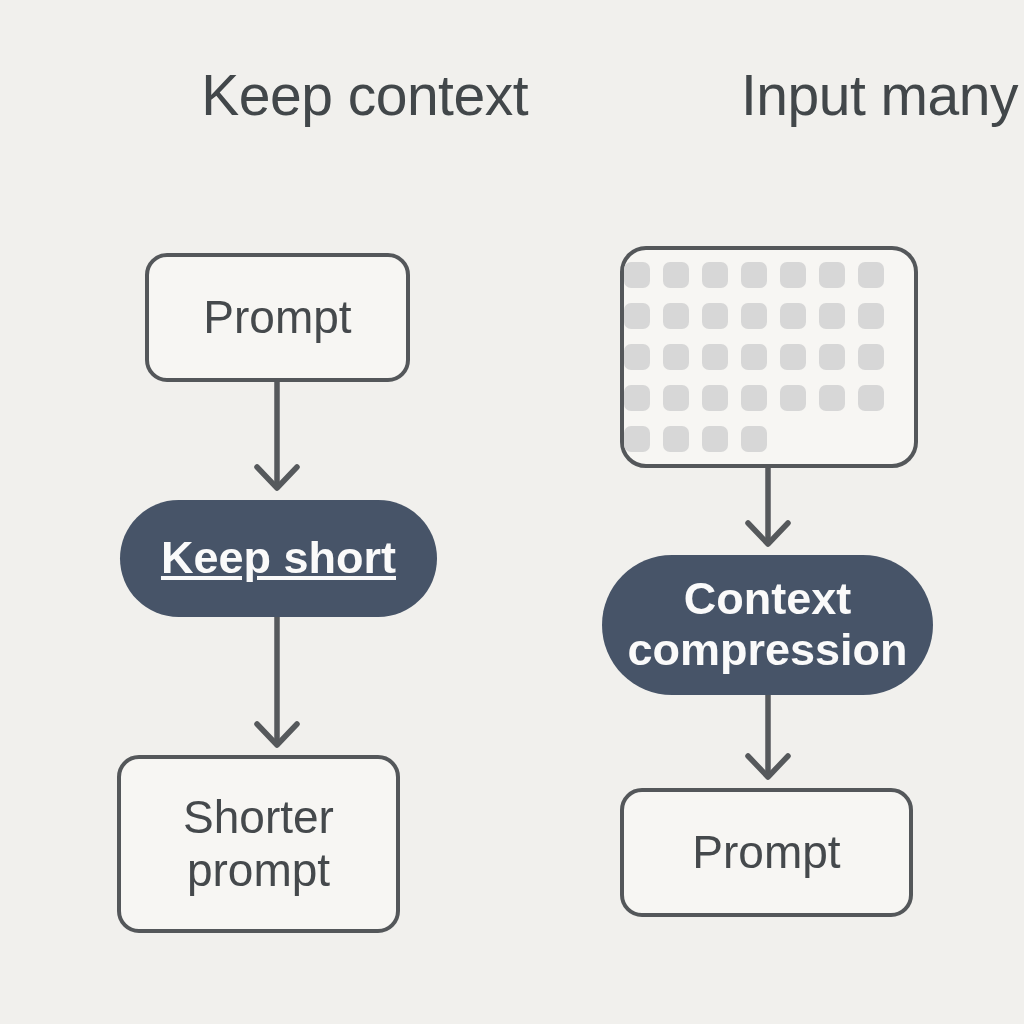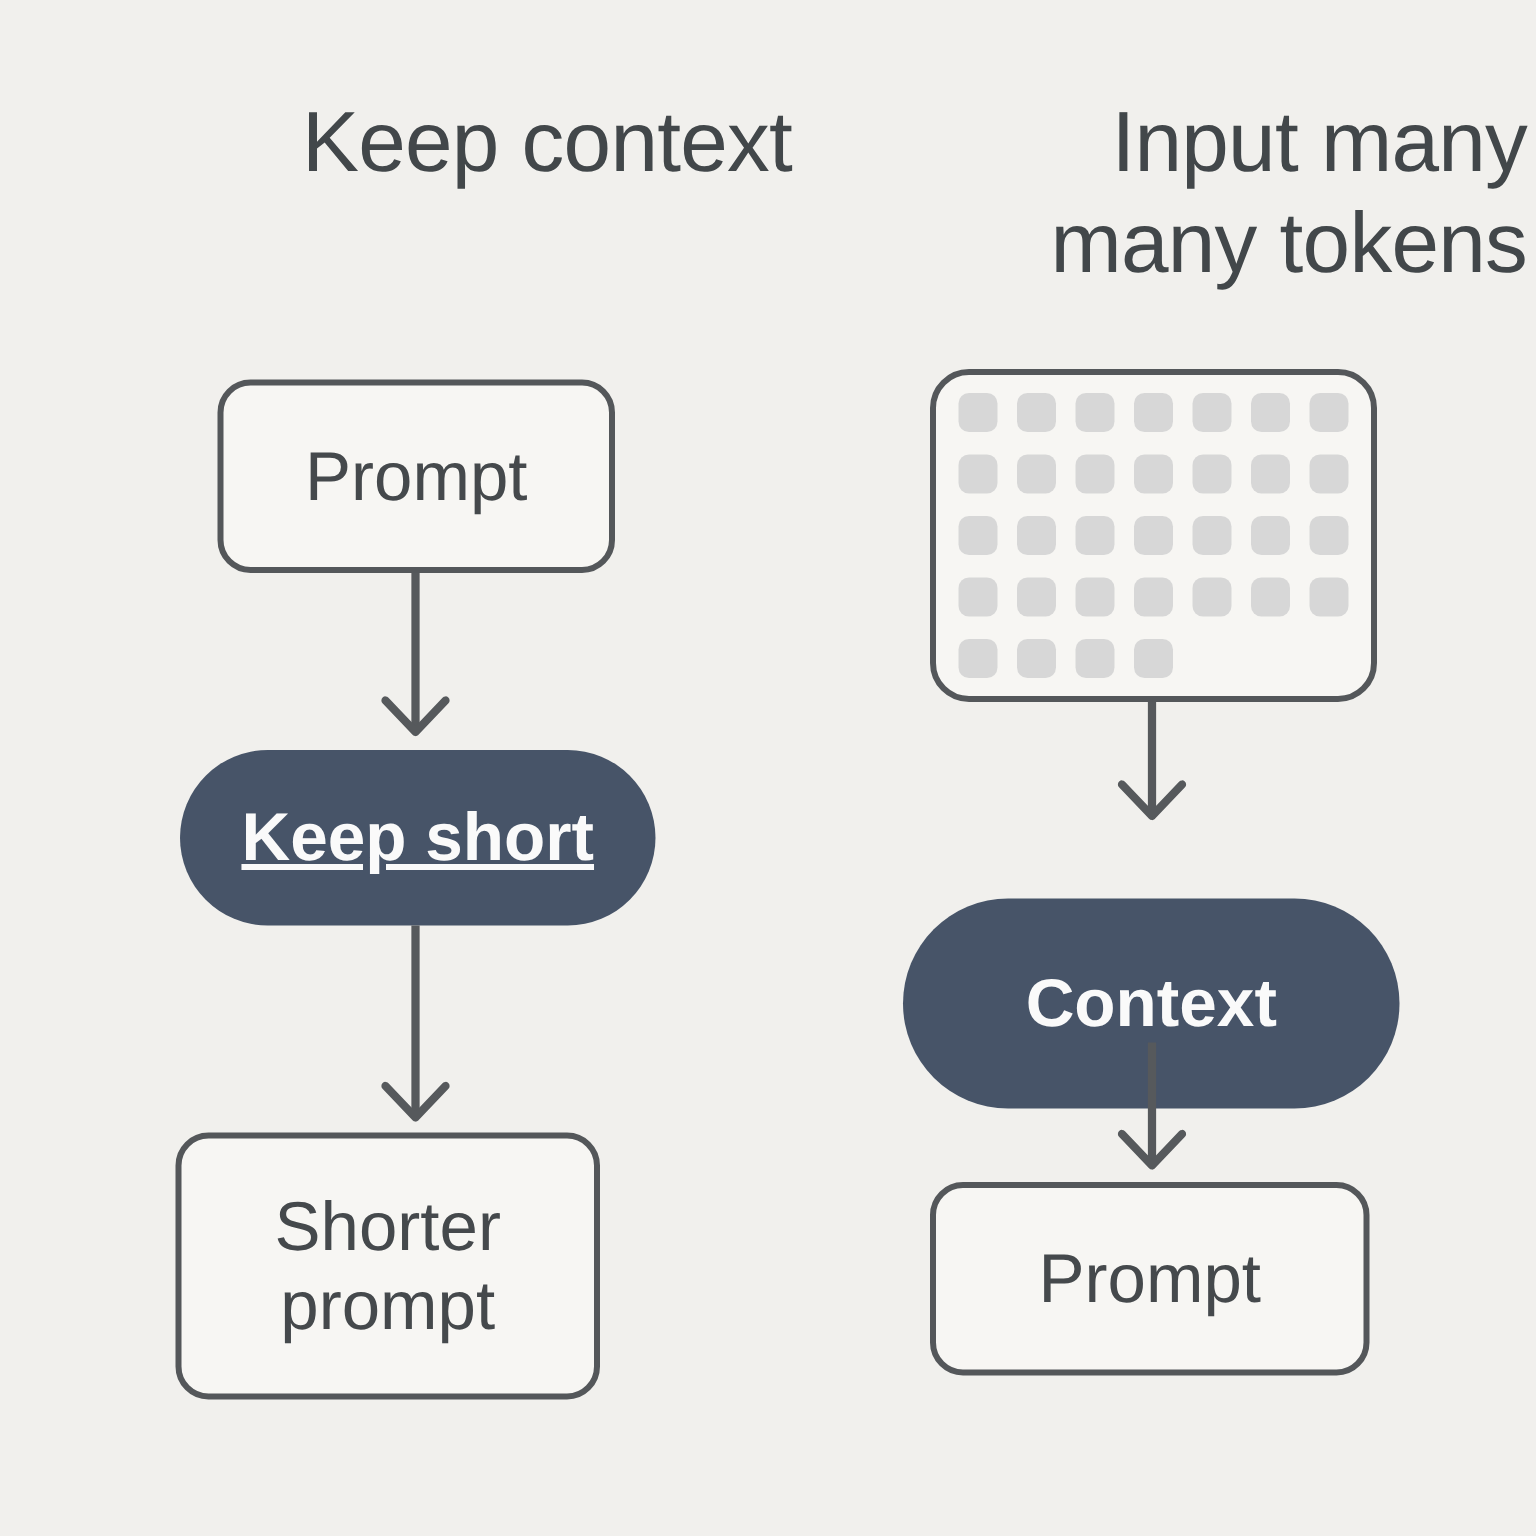--- a/index.html
+++ b/index.html
@@ -32,21 +32,20 @@
     letter-spacing: -0.5px;
     color: var(--title-text);
   }
   .title span { display: block; }
   .left-title  { left: 28px;  top: 62px; width: 500px; }
   .right-title { left: 518px; top: 62px; width: 500px; }
   .node {
     position: absolute;
     display: flex;
     flex-direction: column;
-    align-items: center;
     justify-content: center;
     text-align: center;
   }
   .box {
     background: var(--node-fill);
     border: 4px solid var(--node-border);
     border-radius: 22px;
     color: var(--node-text);
     font-size: 46px;
     line-height: 1.15;
@@ -58,21 +57,21 @@
     font-weight: 700;
     font-size: 45px;
     line-height: 1.13;
     border-radius: 999px;
   }
   .pill span { display: block; }
   .prompt-box          { left: 145px; top: 253px; width: 265px; height: 129px; }
   .keep-short-pill     { left: 120px; top: 500px; width: 317px; height: 117px; text-decoration: underline; }
   .shorter-prompt-box  { left: 117px; top: 755px; width: 283px; height: 178px; }
   .token-grid-box      { left: 620px; top: 246px; width: 298px; height: 222px; border-radius: 26px; }
-  .compression-pill    { left: 602px; top: 555px; width: 331px; height: 140px; margin-top: 44px; }
+  .compression-pill    { left: 602px; top: 555px; width: 331px; height: 140px; }
   .summary-box         { left: 620px; top: 788px; width: 293px; height: 129px; }
   .arrow { position: absolute; }
   .arrow line, .arrow polyline {
     stroke: var(--arrow);
     stroke-width: 5.5;
     fill: none;
     stroke-linecap: round;
     stroke-linejoin: round;
   }
   .token-grid {
@@ -114,21 +113,20 @@
     <polyline points="10,107 30,128 50,107"></polyline>
   </svg>
 
   <div class="node box shorter-prompt-box">
     <span>Shorter</span>
     <span>prompt</span>
   </div>
 
   <div class="title right-title">
     <span>Input many</span>
-    <span>many tokens</span>
   </div>
 
   <div class="node box token-grid-box">
     <div class="token-grid" style="grid-template-columns: repeat(7, 26px);">
         <div class="token-square"></div>
         <div class="token-square"></div>
         <div class="token-square"></div>
         <div class="token-square"></div>
         <div class="token-square"></div>
         <div class="token-square"></div>
@@ -161,20 +159,21 @@
       </div>
   </div>
 
   <svg class="arrow" style="left:738px; top:468px;" width="60" height="82" viewBox="0 0 60 82">
     <line x1="30" y1="0" x2="30" y2="73"></line>
     <polyline points="10,55 30,76 50,55"></polyline>
   </svg>
 
   <div class="node pill compression-pill">
     <span>Context</span>
+    <span>compression</span>
   </div>
 
   <svg class="arrow" style="left:738px; top:695px;" width="60" height="88" viewBox="0 0 60 88">
     <line x1="30" y1="0" x2="30" y2="79"></line>
     <polyline points="10,61 30,82 50,61"></polyline>
   </svg>
 
   <div class="node box summary-box">
     <span>Prompt</span>
   </div>

